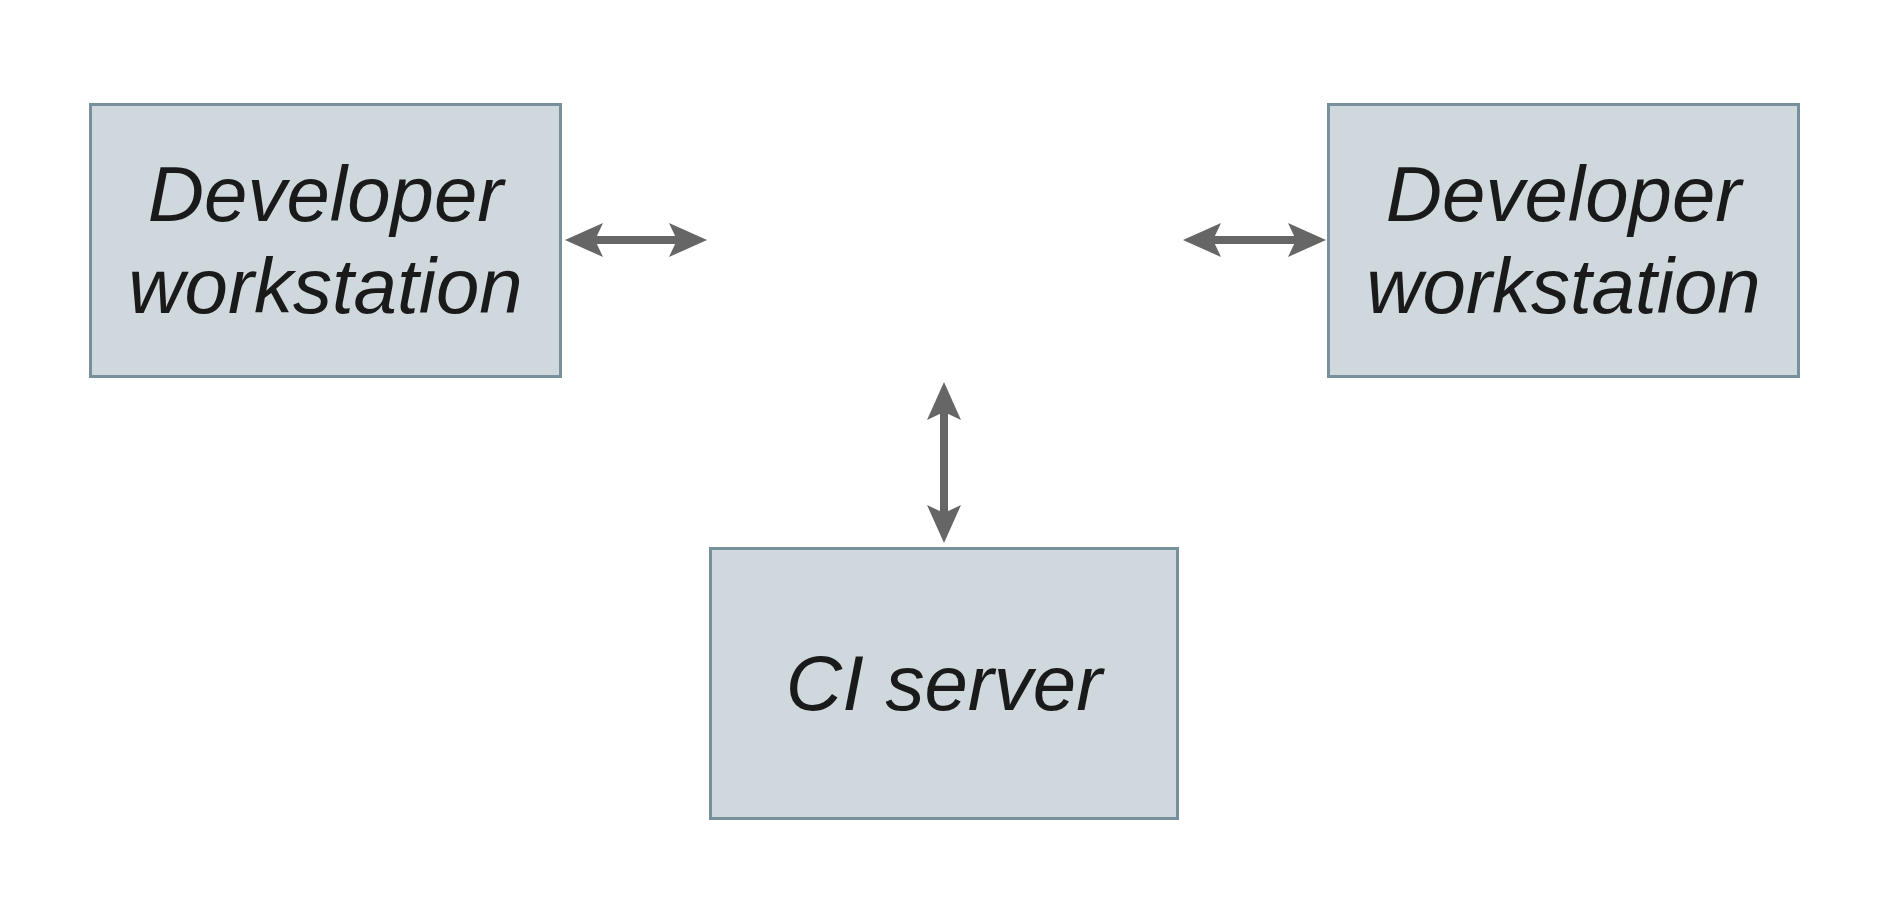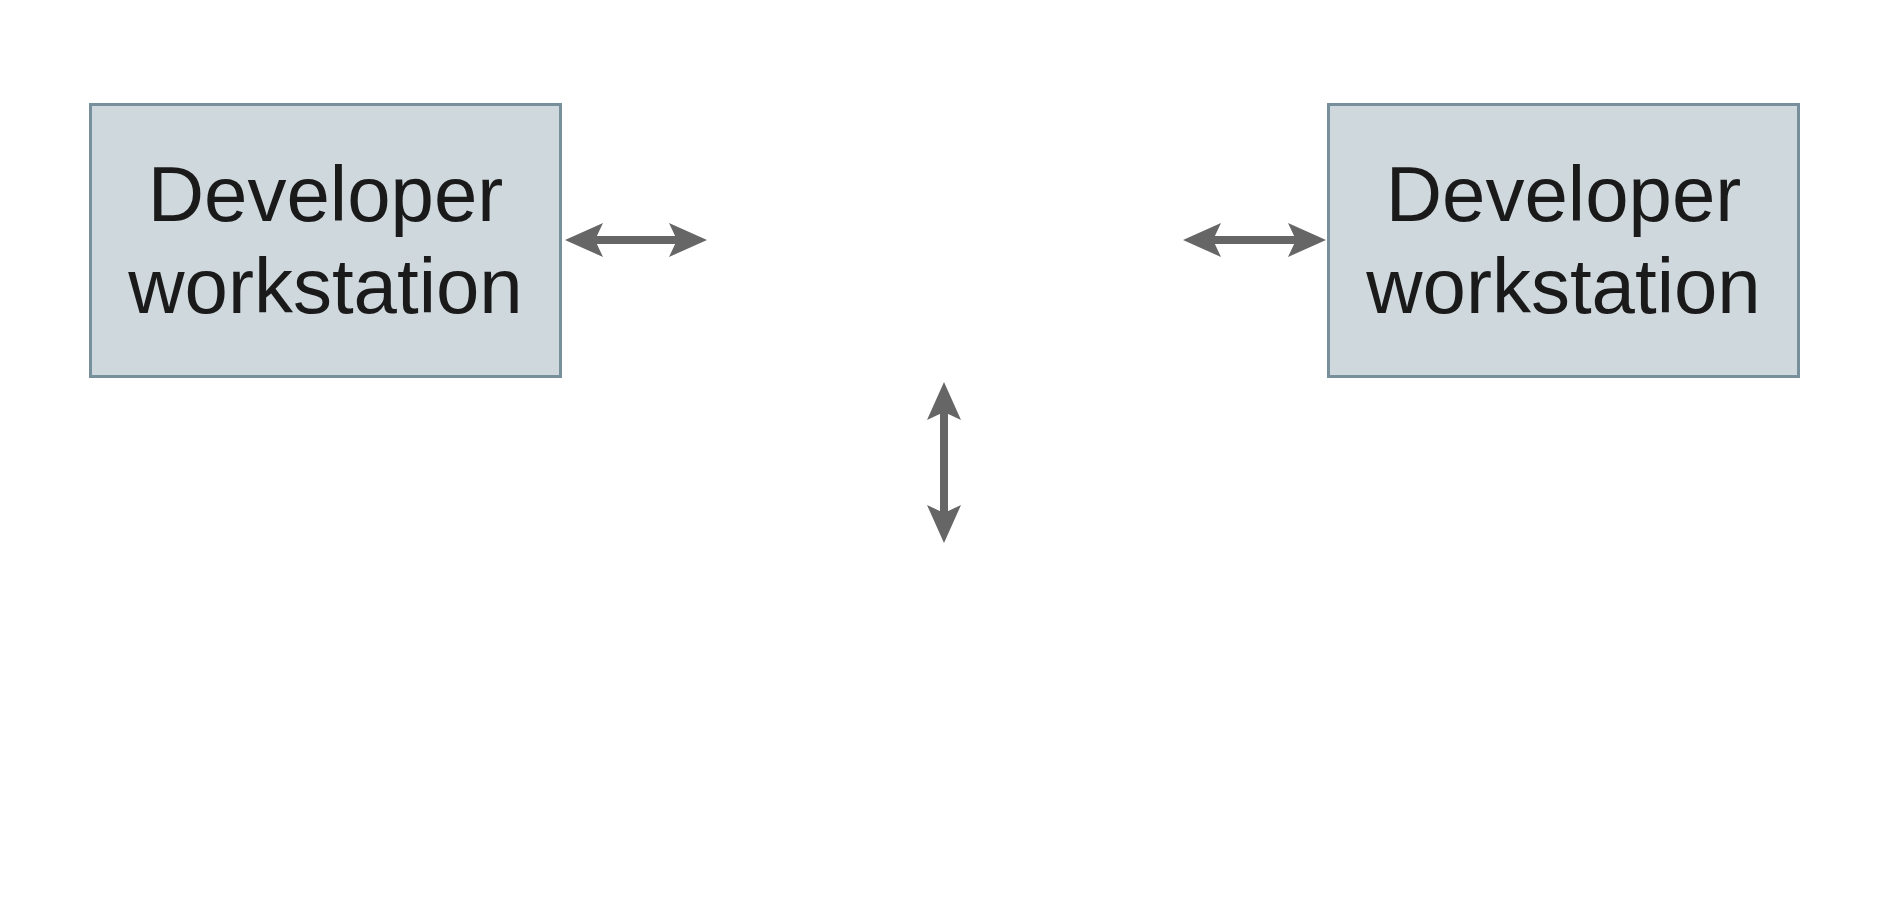--- a/index.html
+++ b/index.html
@@ -9,20 +9,21 @@
     width: 1900px;
     height: 922px;
     overflow: hidden;
     font-family: "Liberation Sans", sans-serif;
   }
   .canvas {
     position: relative;
     width: 1900px;
     height: 922px;
     background: var(--background, #ffffff);
+    font-style: italic;
   }
   .node {
     position: absolute;
     box-sizing: border-box;
     background: var(--box_fill, #cfd8dc);
     border: 3px solid var(--box_border, #78909c);
     display: flex;
     align-items: center;
     justify-content: center;
     text-align: center;
@@ -53,20 +54,23 @@
 
   <div class="node node-dev-left">
     <div class="node-label">Developer workstation</div>
   </div>
 
 
   <div class="node node-dev-right">
     <div class="node-label">Developer workstation</div>
   </div>
 
+  <div class="node node-ci">
+    <div class="node-label">CI server</div>
+  </div>
 
   <svg class="arrow-layer" viewBox="0 0 1900 922">
 
     <g>
       <line class="arr-stroke" x1="594" y1="240" x2="678" y2="240"></line>
       <polygon class="arr-fill" points="565,240 603,223 595,240 603,257"></polygon>
       <polygon class="arr-fill" points="707,240 669,223 677,240 669,257"></polygon>
     </g>
 
     <g>

